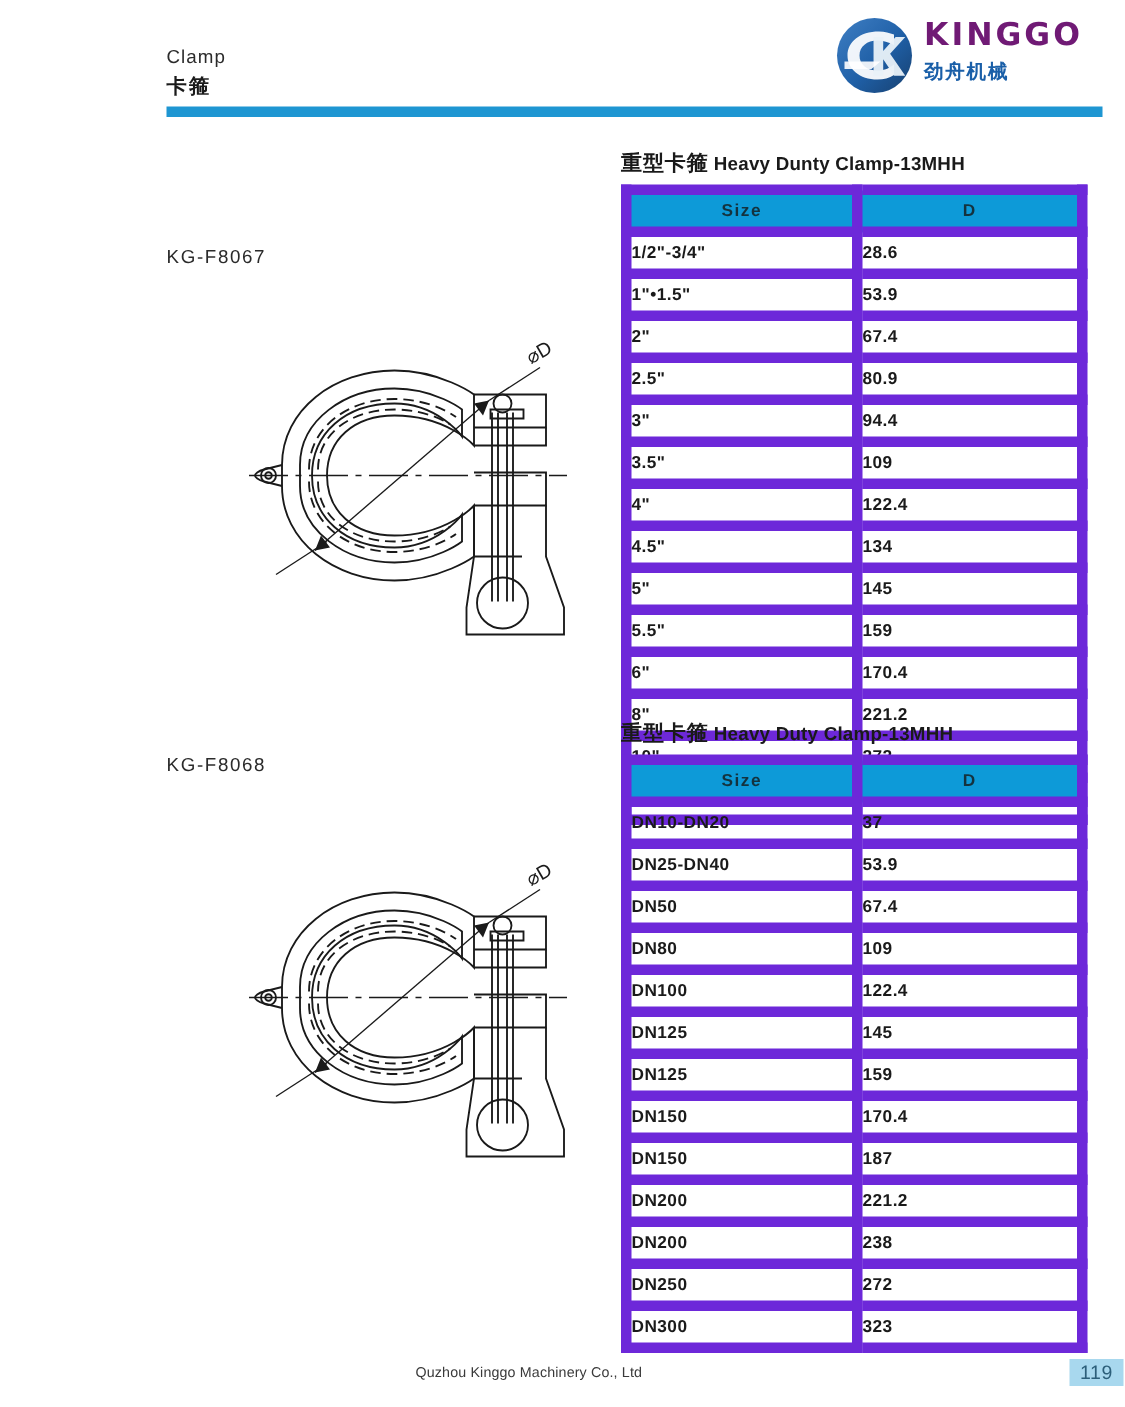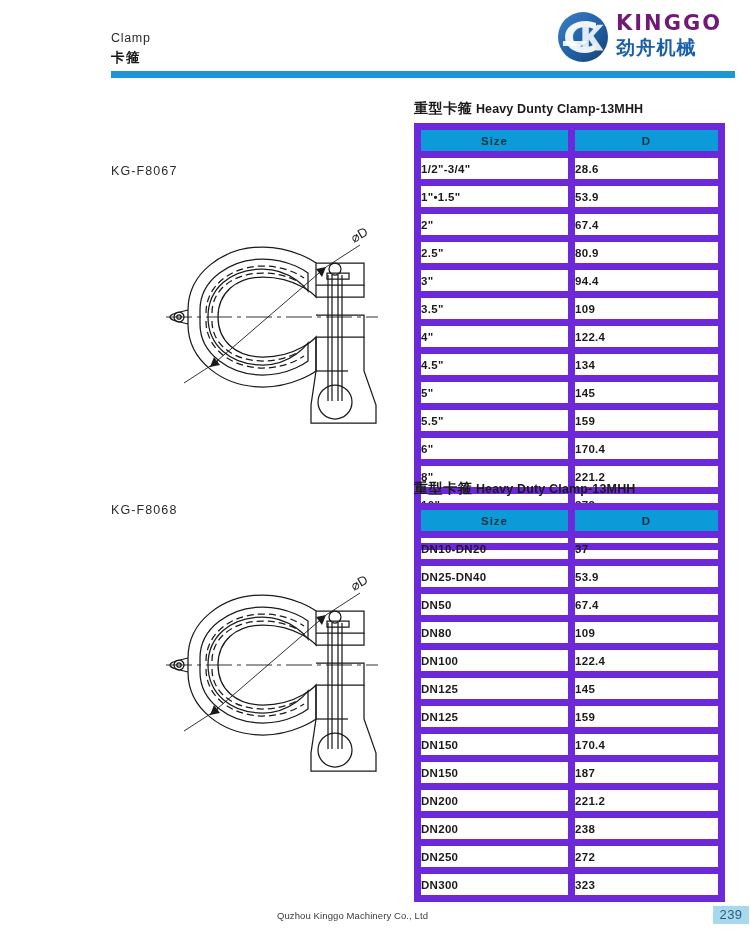--- a/index.html
+++ b/index.html
@@ -71,21 +71,21 @@
   }
   .logo-word {
     font-size: 21px;
     font-weight: bold;
     letter-spacing: 2.0px;
     color: #701a75;
     line-height: 24px;
     font-family: "DejaVu Sans", sans-serif;
   }
   .logo-cn {
-    font-size: 19px;
+    font-size: 13px;
     font-weight: bold;
     letter-spacing: 1.2px;
     color: #1a5fa8;
     line-height: 24px;
     margin-top: 1px;
   }
 
   
   .product-code {
     position: absolute;
@@ -461,14 +461,14 @@
         <tr>
           <td>DN300</td>
           <td>323</td>
         </tr>
       </tbody>
   </table>
 </div>
 
 <div id="page-footer">
   <div class="footer-company">Quzhou Kinggo Machinery Co., Ltd</div>
-  <div class="footer-page" style="background: rgb(168, 216, 238);">239</div>
+  <div class="footer-page" style="background: rgb(168, 216, 238);">119</div>
 </div>
 
 </body></html>

